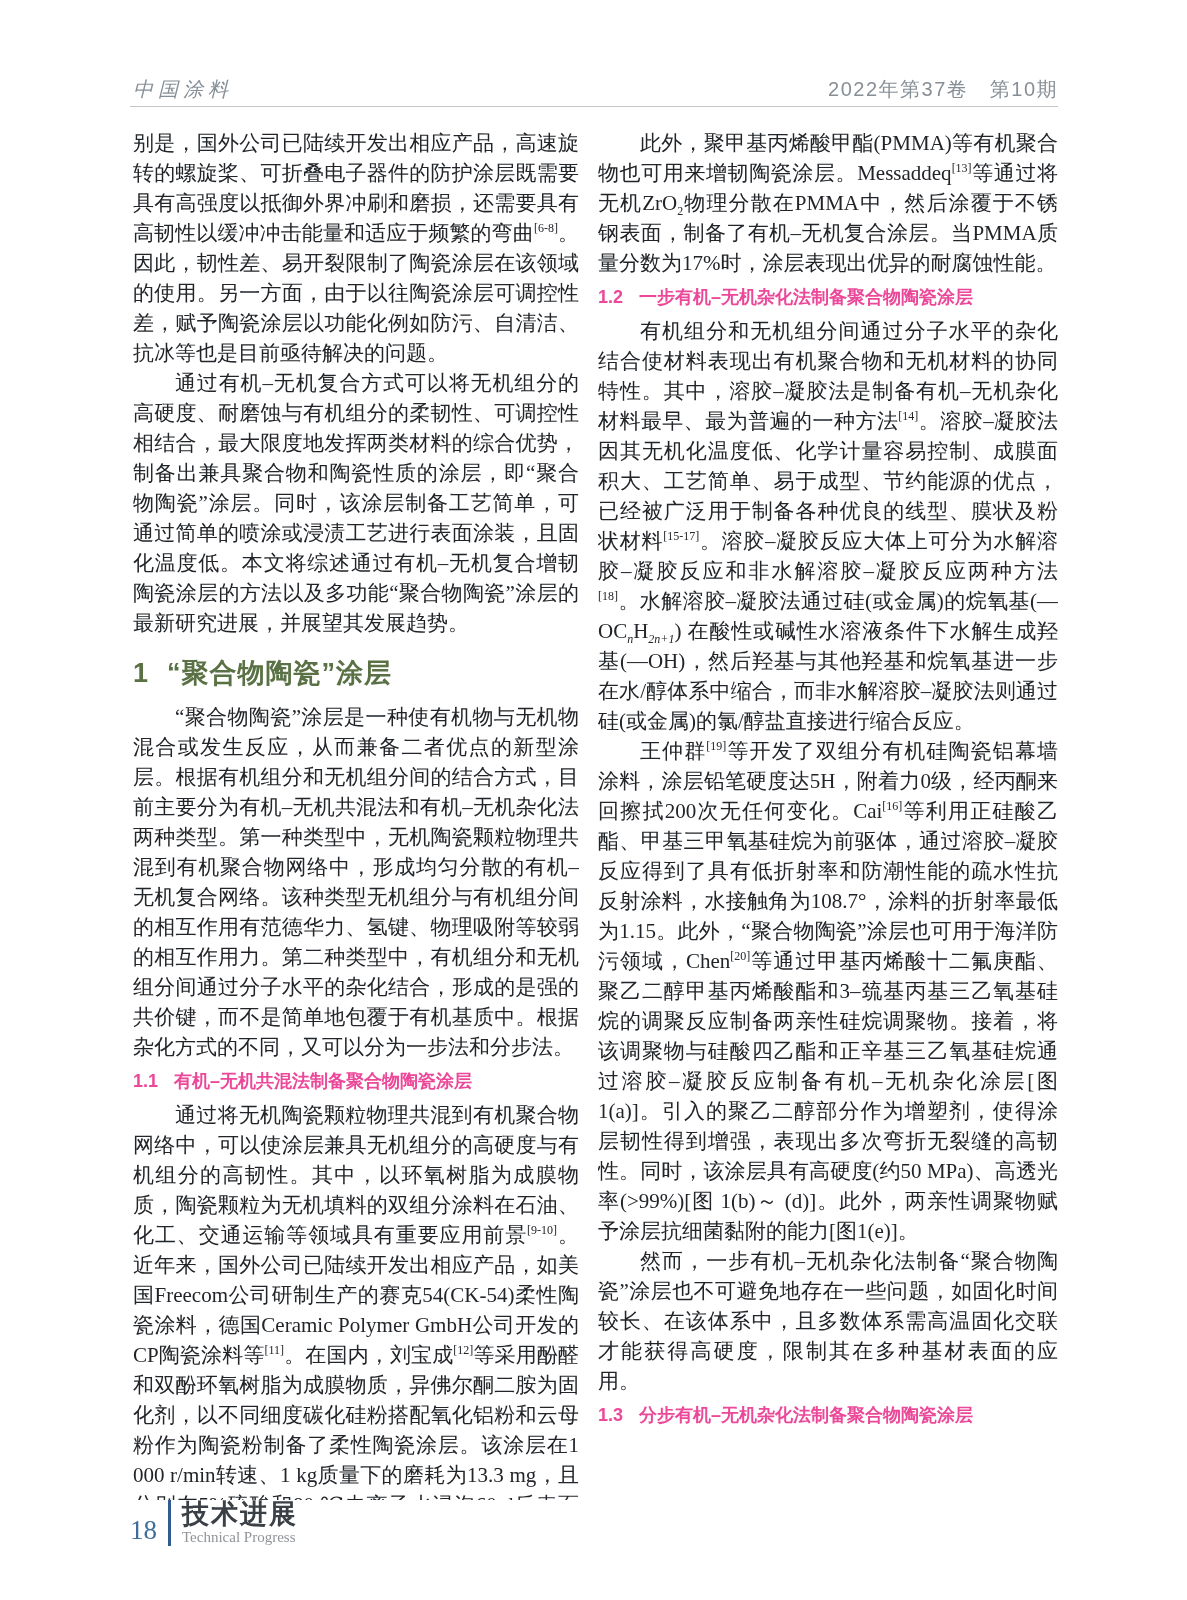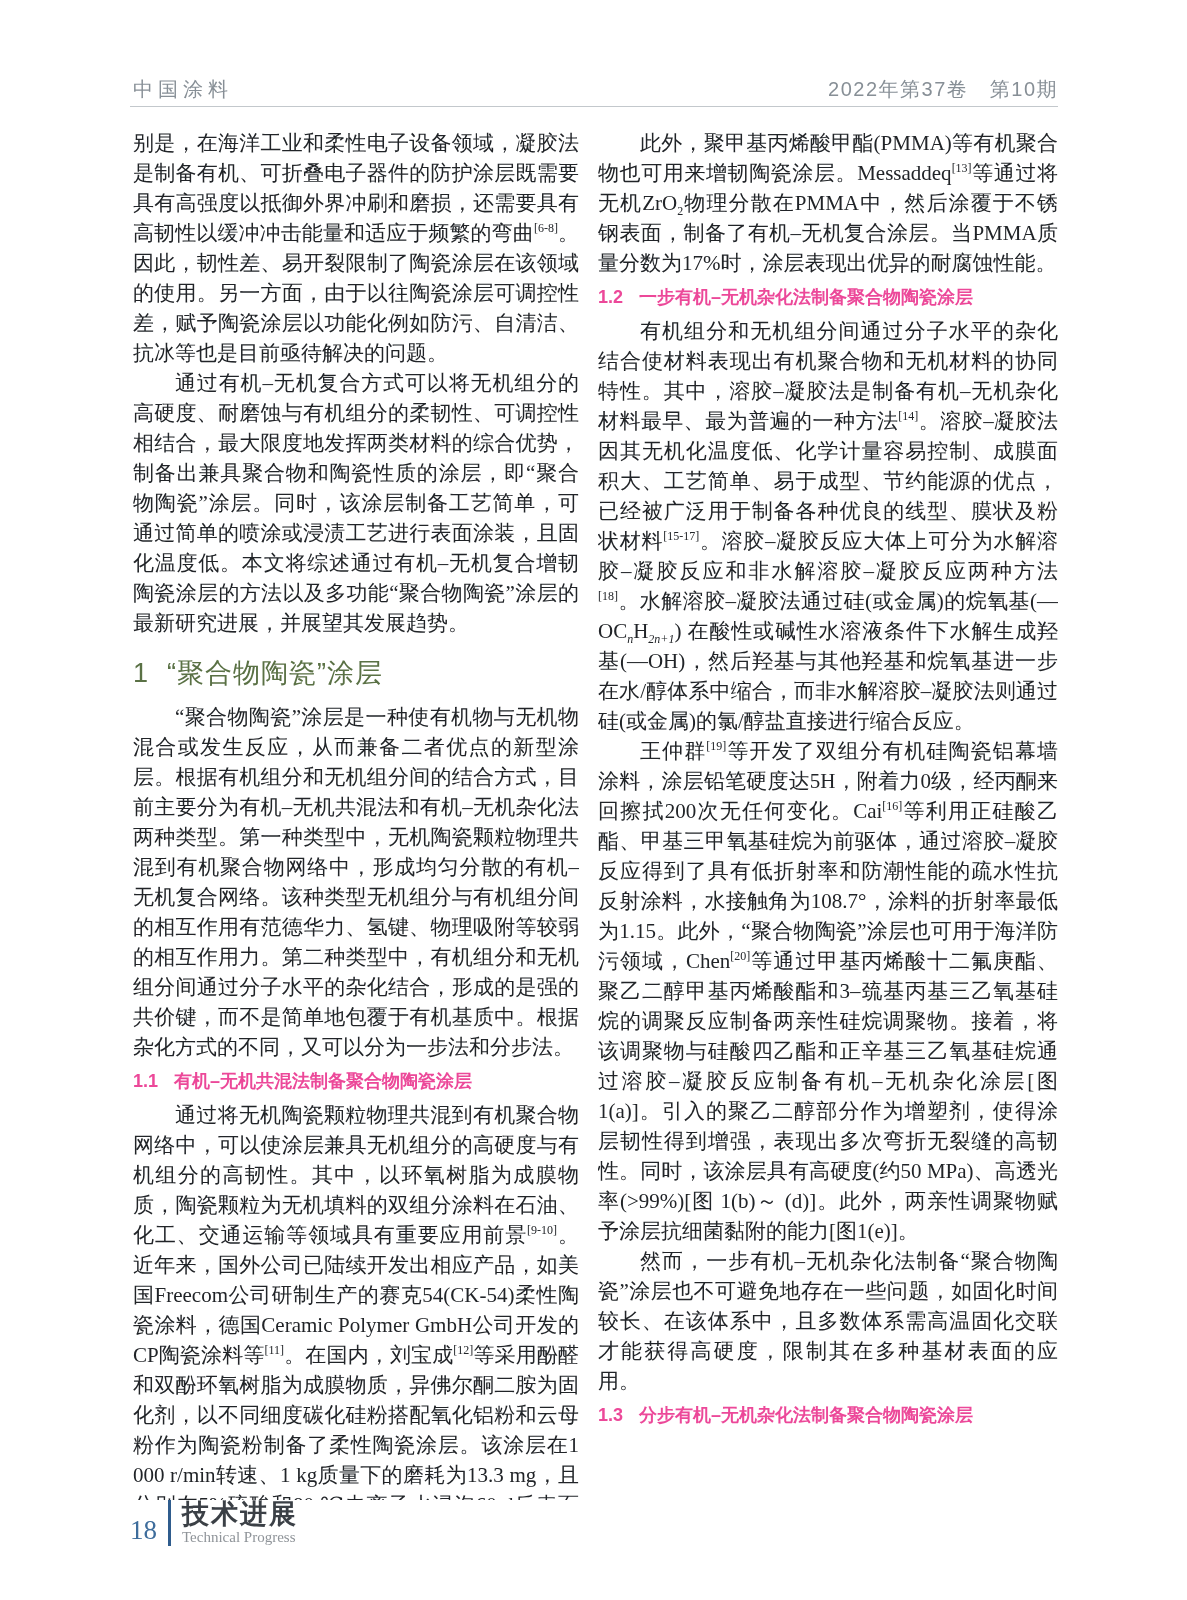--- a/index.html
+++ b/index.html
@@ -7,38 +7,38 @@
     width:1187px; height:1600px; background:#ffffff; position:relative;
     font-family:"Liberation Serif","DejaVu Serif",serif;
     -webkit-font-smoothing:antialiased;
   }
   .hdr {
     position:absolute; top:76px; left:133px; width:925px;
     display:flex; justify-content:space-between; align-items:flex-end;
     color:#878f96; font-size:20px;
     font-family:"Liberation Sans","DejaVu Sans",sans-serif;
   }
-  .hdr .jn { letter-spacing:5px; }
+  .hdr .jn { letter-spacing:5px;font-style:italic; }
   .hdr .iss { letter-spacing:1.5px; }
   .rule { position:absolute; top:106px; left:130px; width:928px; height:1px; background:#c3c8cc; }
 
   .col {
     position:absolute; top:128px; width:446px;
     font-size:21px; line-height:30px; text-align:justify;
     color:#212428; max-height:1372px; overflow:hidden;
   }
   .col.cl { left:133px; }
   .col.cr { left:598px; width:460px; }
 
   p { margin:0; text-indent:2em; }
   p.cont { text-indent:0; }
 
   h1.sec {
     font-family:"Liberation Sans","DejaVu Sans",sans-serif;
-    font-size:27px; font-weight:normal; color:#5a7145;
+    font-size:27px; font-weight:bold; color:#5a7145;
     margin:18px 0 12px 0; text-indent:0; line-height:34px; letter-spacing:1px;
   }
   h1.sec .num { margin-right:18px; }
   h2.sub {
     font-family:"Liberation Sans","DejaVu Sans",sans-serif;
     font-size:18px; font-weight:bold; color:#ec4899;
     margin:3px 0 3px 0; text-indent:0; line-height:32px;
   }
   h2.sub .num { margin-right:16px; }
 
@@ -64,21 +64,21 @@
 </head>
 <body>
 
 <div class="hdr">
   <span class="jn">中国涂料</span>
   <span class="iss">2022年第37卷　第10期</span>
 </div>
 <div class="rule"></div>
 
 <div class="col cl">
-  <p class="cont"><span>别是，在海洋工业和柔性电子设备领域，凝胶法是制备有机、可折叠电子器件的防护涂层既需要具有高强度以抵御外界冲刷和磨损，还需要具有高韧性以缓冲冲击能量和适应于频繁的弯曲</span><sup>[6-8]</sup><span>。因此，韧性差、易开裂限制了陶瓷涂层在该领域的使用。另一方面，由于以往陶瓷涂层可调控性差，赋予陶瓷涂层以功能化例如防污、自清洁、抗冰等也是目前亟待解决的问题。</span></p>
+  <p class="cont"><span>别是，国外公司已陆续开发出相应产品，高速旋转的螺旋桨、可折叠电子器件的防护涂层既需要具有高强度以抵御外界冲刷和磨损，还需要具有高韧性以缓冲冲击能量和适应于频繁的弯曲</span><sup>[6-8]</sup><span>。因此，韧性差、易开裂限制了陶瓷涂层在该领域的使用。另一方面，由于以往陶瓷涂层可调控性差，赋予陶瓷涂层以功能化例如防污、自清洁、抗冰等也是目前亟待解决的问题。</span></p>
   <p><span>通过有机–无机复合方式可以将无机组分的高硬度、耐磨蚀与有机组分的柔韧性、可调控性相结合，最大限度地发挥两类材料的综合优势，制备出兼具聚合物和陶瓷性质的涂层，即“聚合物陶瓷”涂层。同时，该涂层制备工艺简单，可通过简单的喷涂或浸渍工艺进行表面涂装，且固化温度低。本文将综述通过有机–无机复合增韧陶瓷涂层的方法以及多功能“聚合物陶瓷”涂层的最新研究进展，并展望其发展趋势。</span></p>
 
   <h1 class="sec"><span class="num">1</span><span>“聚合物陶瓷”涂层</span></h1>
 
   <p><span>“聚合物陶瓷”涂层是一种使有机物与无机物混合或发生反应，从而兼备二者优点的新型涂层。根据有机组分和无机组分间的结合方式，目前主要分为有机–无机共混法和有机–无机杂化法两种类型。第一种类型中，无机陶瓷颗粒物理共混到有机聚合物网络中，形成均匀分散的有机–无机复合网络。该种类型无机组分与有机组分间的相互作用有范德华力、氢键、物理吸附等较弱的相互作用力。第二种类型中，有机组分和无机组分间通过分子水平的杂化结合，形成的是强的共价键，而不是简单地包覆于有机基质中。根据杂化方式的不同，又可以分为一步法和分步法。</span></p>
 
   <h2 class="sub"><span class="num">1.1</span><span>有机–无机共混法制备聚合物陶瓷涂层</span></h2>
 
   <p><span>通过将无机陶瓷颗粒物理共混到有机聚合物网络中，可以使涂层兼具无机组分的高硬度与有机组分的高韧性。其中，以环氧树脂为成膜物质，陶瓷颗粒为无机填料的双组分涂料在石油、化工、交通运输等领域具有重要应用前景</span><sup>[9-10]</sup><span>。近年来，国外公司已陆续开发出相应产品，如美国Freecom公司研制生产的赛克54(CK-54)柔性陶瓷涂料，德国Ceramic Polymer GmbH公司开发的CP陶瓷涂料等</span><sup>[11]</sup><span>。在国内，刘宝成</span><sup>[12]</sup><span>等采用酚醛和双酚环氧树脂为成膜物质，异佛尔酮二胺为固化剂，以不同细度碳化硅粉搭配氧化铝粉和云母粉作为陶瓷粉制备了柔性陶瓷涂层。该涂层在1 000 r/min转速、1 kg质量下的磨耗为13.3 mg，且分别在5%硫酸和80 ℃去离子水浸泡60 d后表面未起泡和脱落，表现出优异的耐磨性和化学</span></p>
 </div>

